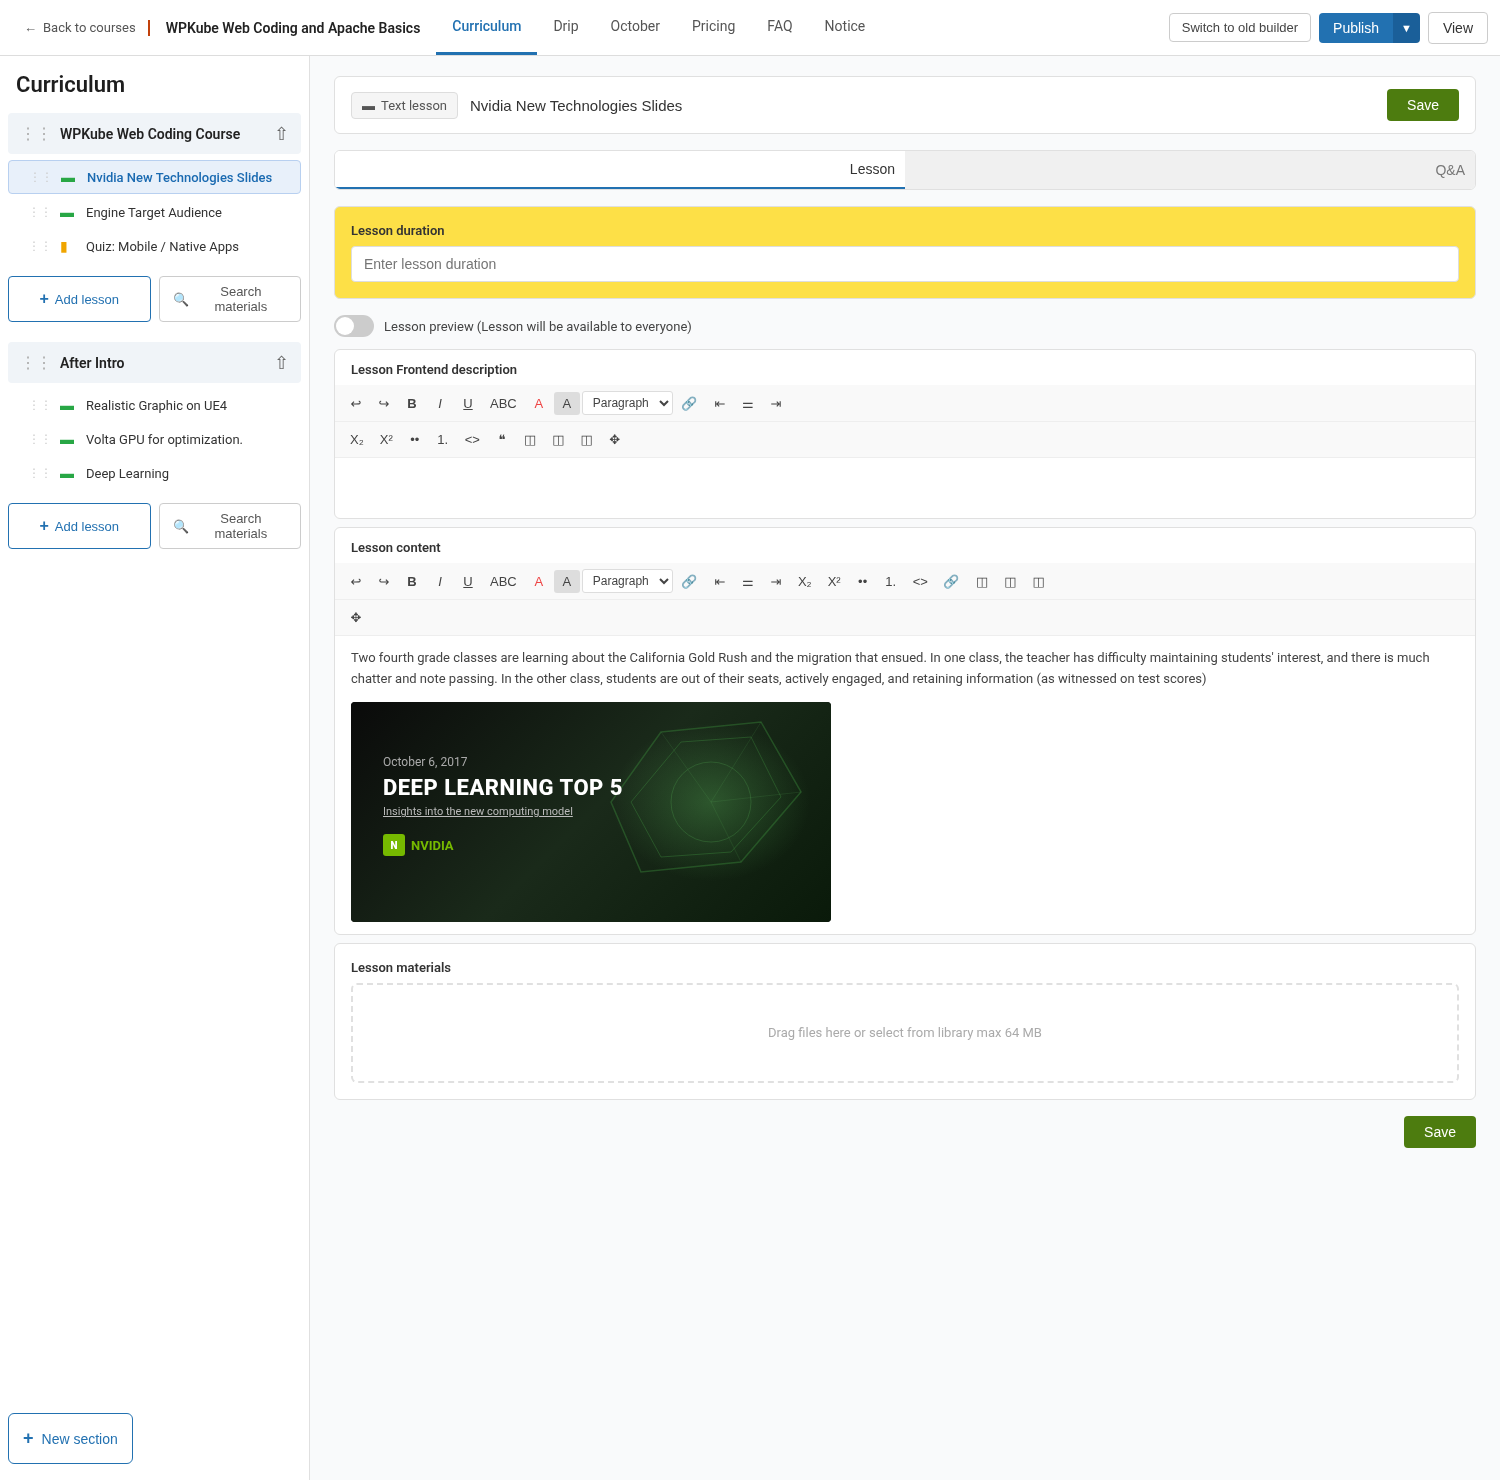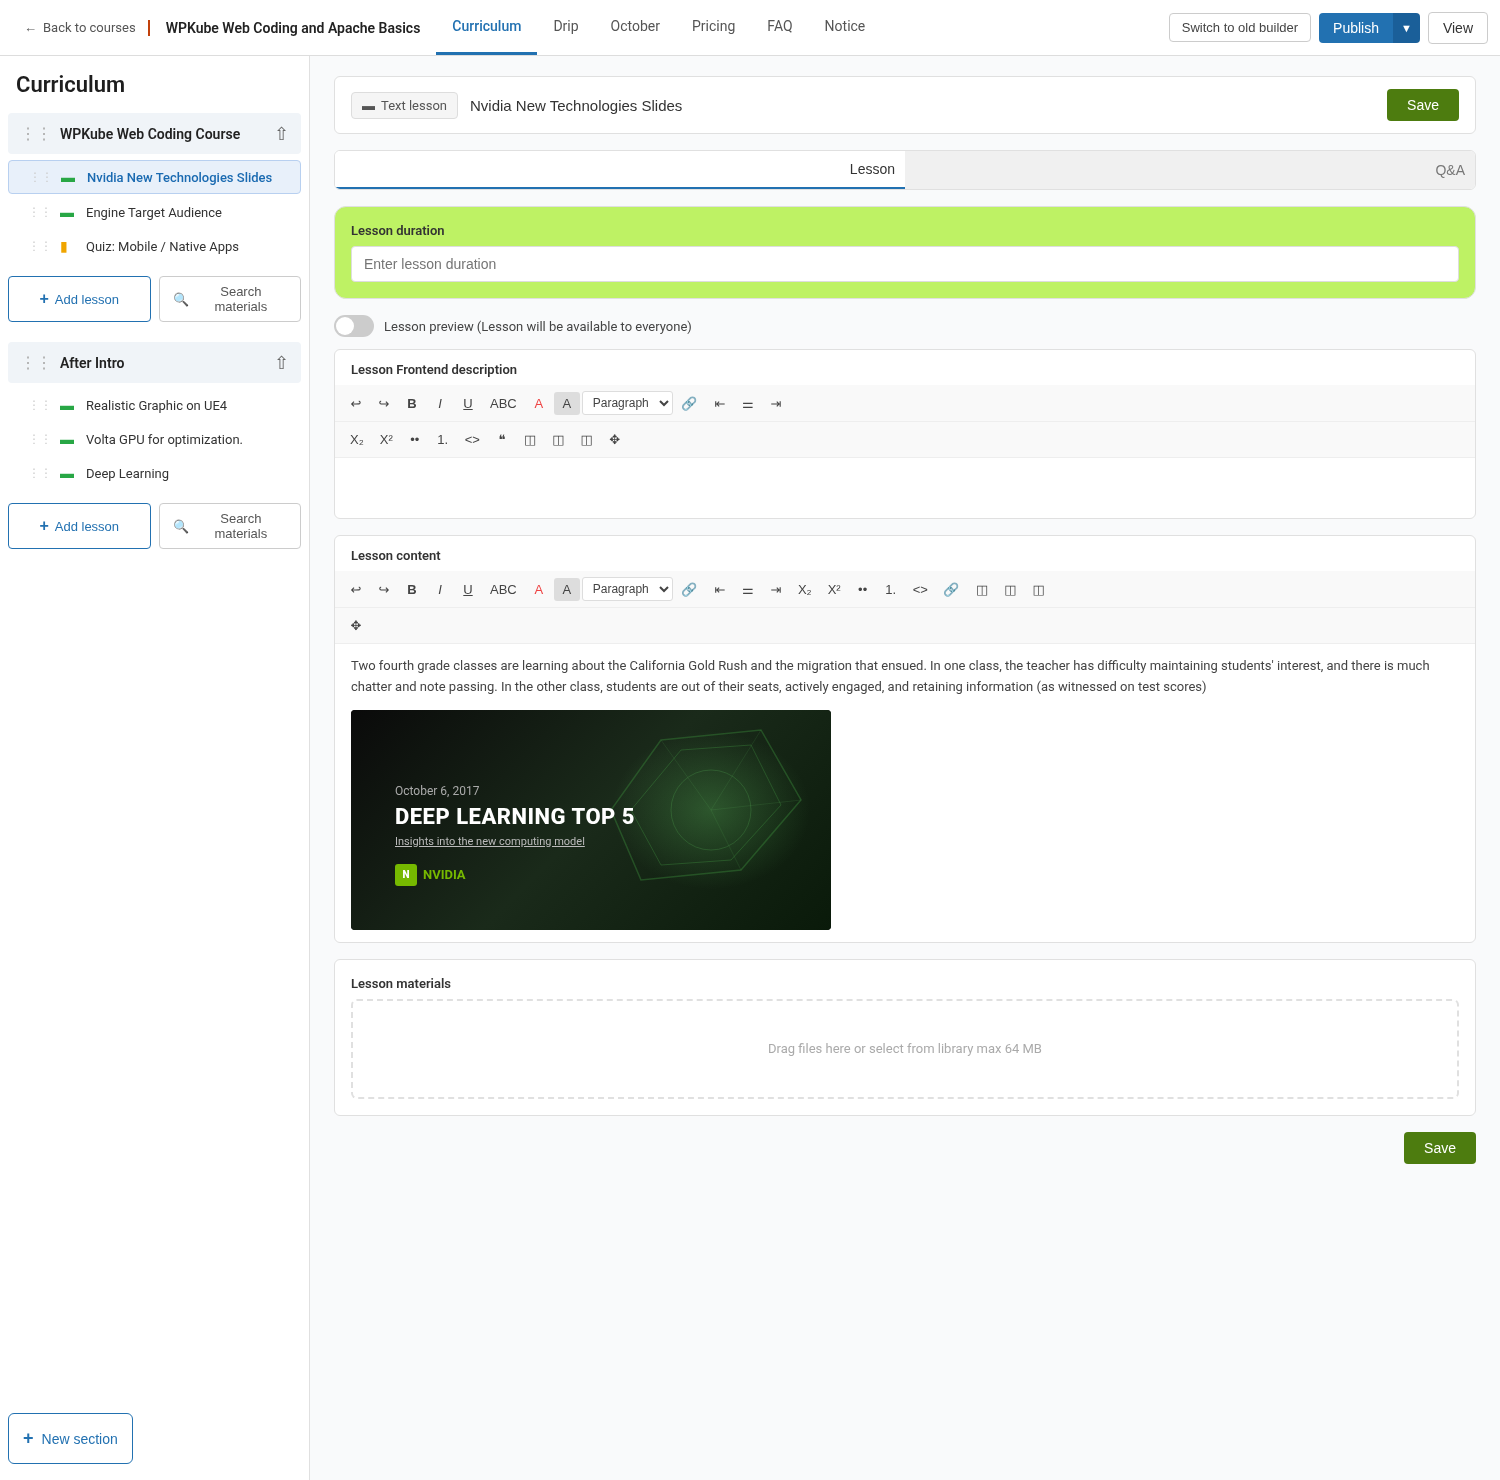--- a/index.html
+++ b/index.html
@@ -329,23 +329,23 @@
       font-weight: 500;
       border-bottom: 2px solid #2271b1;
     }
     .lesson-tab:not(.active) {
       background: #f0f0f0;
       color: #777;
     }
 
     
     .form-section {
-      background: #bef264;
+      background: #fde047;
       border: 1px solid #e0e0e0;
-      border-radius: 12px;
+      border-radius: 6px;
       padding: 16px;
       margin-bottom: 16px;
     }
     .form-label {
       font-size: 13px;
       font-weight: 600;
       color: #333;
       margin-bottom: 8px;
       display: block;
     }
@@ -389,21 +389,21 @@
     .toggle-label {
       font-size: 13px;
       color: #444;
     }
 
     
     .editor-block {
       background: #fff;
       border: 1px solid #e0e0e0;
       border-radius: 6px;
-      margin-bottom: 16px;
+      margin-bottom: 8px;
       overflow: hidden;
     }
     .editor-label {
       font-size: 13px;
       font-weight: 600;
       color: #333;
       padding: 12px 16px 8px;
     }
     .toolbar {
       display: flex;
@@ -452,26 +452,26 @@
     .content-image {
       width: 100%;
       max-width: 480px;
       background: #111;
       border-radius: 4px;
       overflow: hidden;
       position: relative;
     }
     .nvidia-slide {
       background: linear-gradient(135deg, #0a0a0a 0%, #1a2a1a 50%, #0a1a0a 100%);
-      padding: 32px 44px;
+      padding: 32px 32px;
       color: #fff;
       min-height: 220px;
       display: flex;
       flex-direction: column;
-      justify-content: flex-end;
+      justify-content: center;
       position: relative;
     }
     .nvidia-glow {
       position: absolute;
       top: 20px;
       right: 20px;
       width: 200px;
       height: 160px;
       background: radial-gradient(ellipse, rgba(100,200,100,0.3) 0%, transparent 70%);
       pointer-events: none;

